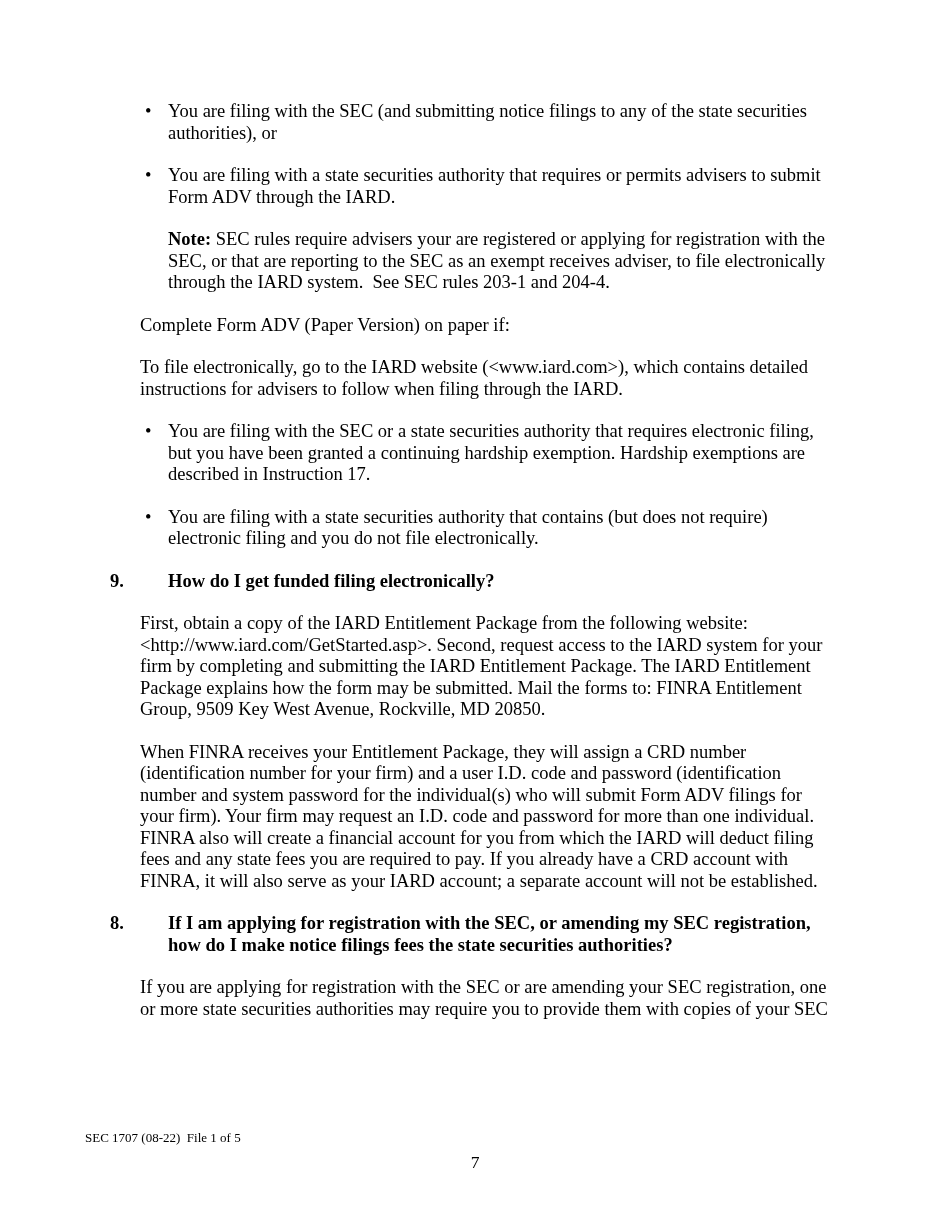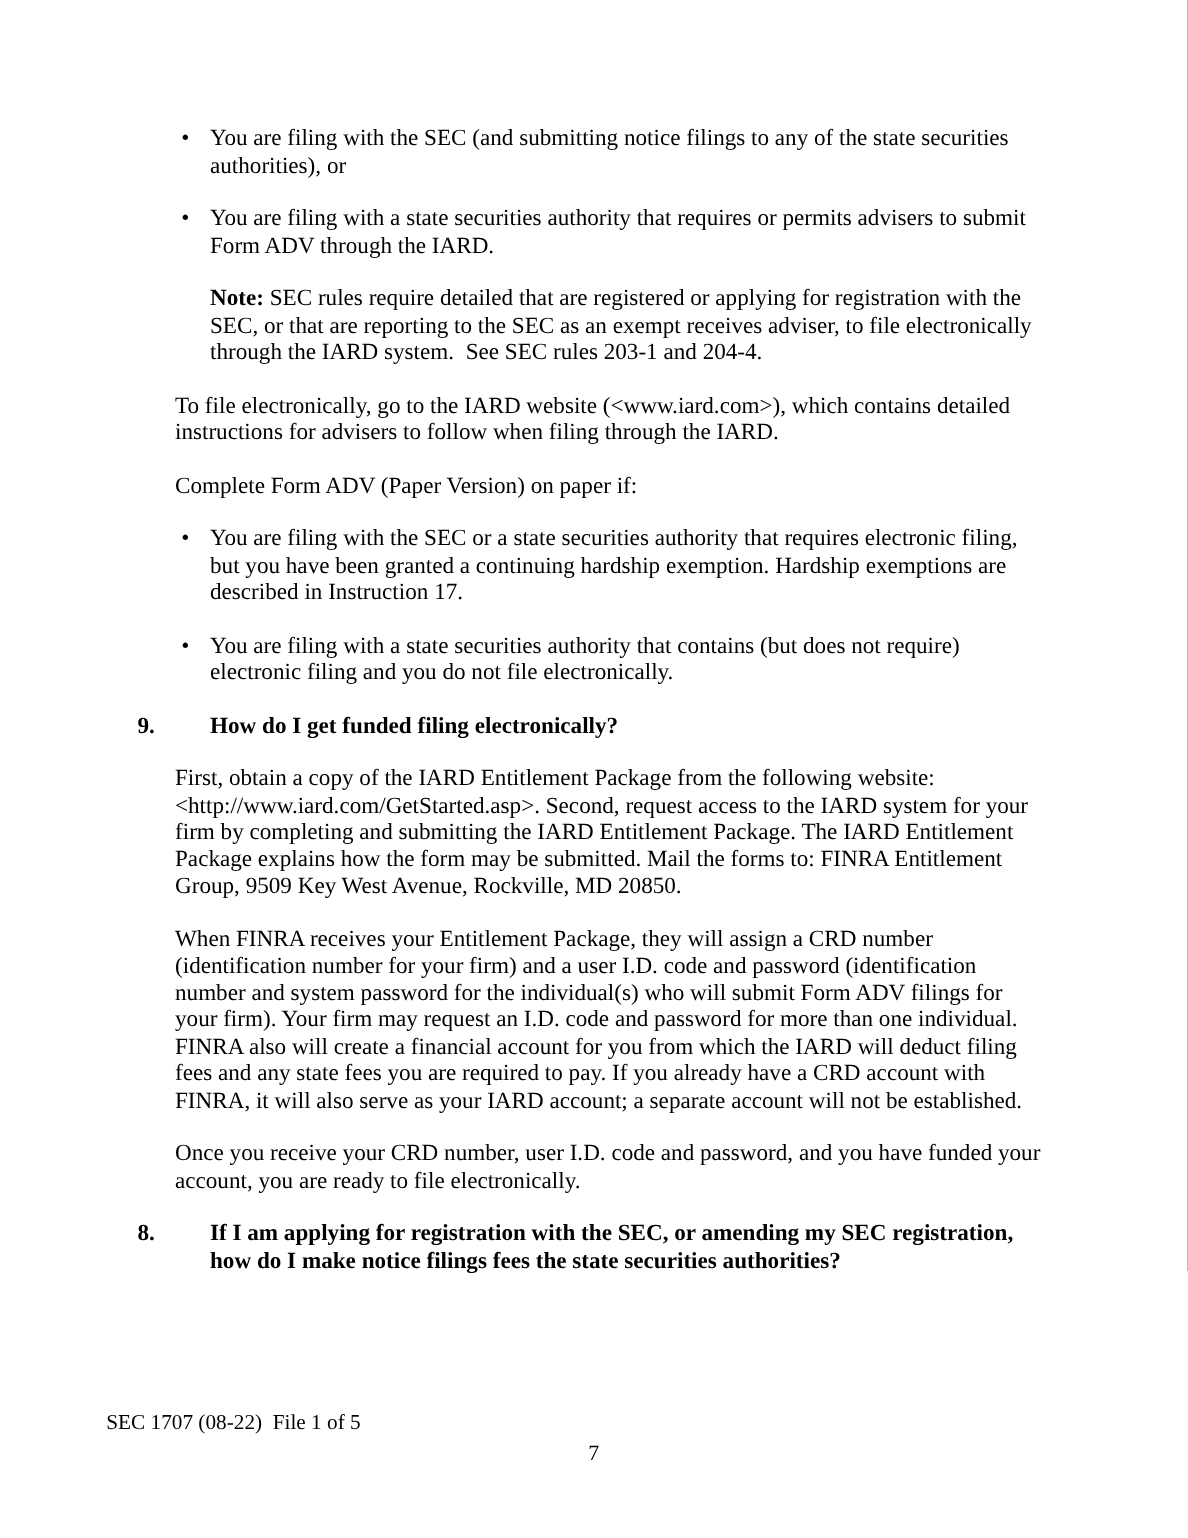--- a/index.html
+++ b/index.html
@@ -28,21 +28,21 @@
   .indented { margin-left: 28px; }
   .heading { display: flex; font-weight: bold; margin-left: -30px; }
   .heading-num { flex: 0 0 58px; }
   .heading-text { flex: 1 1 auto; }
   .it { }
   .bd { font-weight: bold; }
   .footer-left {
     position: absolute;
     left: 85px;
     top: 1131px;
-    font-size: 17px;
+    font-size: 13px;
     line-height: 14px;
     font-family: "Liberation Serif", "DejaVu Serif", serif;
   }
   .page-number {
     position: absolute;
     left: 0;
     top: 1152px;
     width: 950px;
     text-align: center;
     font-size: 17.5px;
@@ -54,38 +54,38 @@
 <div class="page">
   <main class="content">
       <div class="block bullet">
         <span class="bullet-marker">•</span>
         <span class="bullet-text"><span>You are filing with the SEC (and submitting </span><span class="it">notice filings</span><span> to any of the </span><span class="it">state securities authorities</span><span>), or</span></span>
       </div>
       <div class="block bullet">
         <span class="bullet-marker">•</span>
         <span class="bullet-text"><span>You are filing with a </span><span class="it">state securities authority</span><span> that requires or permits advisers to submit Form ADV through the IARD.</span></span>
       </div>
-      <div class="block indented"><span class="bd">Note:</span><span> SEC rules require detailed that are registered or applying for registration with the SEC, or that are reporting to the SEC as an </span><span class="it">exempt receives adviser</span><span>, to file electronically through the IARD system.&nbsp; See SEC rules 203-1 and 204-4.</span></div>
+      <div class="block indented"><span class="bd">Note:</span><span> SEC rules require advisers your are registered or applying for registration with the SEC, or that are reporting to the SEC as an </span><span class="it">exempt receives adviser</span><span>, to file electronically through the IARD system.&nbsp; See SEC rules 203-1 and 204-4.</span></div>
+      <div class="block"><span>Complete Form ADV (Paper Version) on paper if:</span></div>
       <div class="block"><span>To file electronically, go to the IARD website (&lt;www.iard.com&gt;), which contains detailed instructions for advisers to follow when filing through the IARD.</span></div>
-      <div class="block"><span>Complete Form ADV (Paper Version) on paper if:</span></div>
       <div class="block bullet">
         <span class="bullet-marker">•</span>
         <span class="bullet-text"><span>You are filing with the SEC or a </span><span class="it">state securities authority</span><span> that requires electronic filing, but you have been granted a continuing hardship exemption. Hardship exemptions are described in Instruction 17.</span></span>
       </div>
       <div class="block bullet">
         <span class="bullet-marker">•</span>
         <span class="bullet-text"><span>You are filing with a </span><span class="it">state securities authority</span><span> that contains (but does not require) electronic filing and you do not file electronically.</span></span>
       </div>
       <div class="block heading">
         <span class="heading-num">9.</span>
         <span class="heading-text"><span class="bd">How do I get funded filing electronically?</span></span>
       </div>
       <div class="block"><span>First, obtain a copy of the IARD Entitlement Package from the following website: &lt;http://www.iard.com/GetStarted.asp&gt;. Second, request access to the IARD system for your firm by completing and submitting the IARD Entitlement Package. The IARD Entitlement Package explains how the form may be submitted. Mail the forms to: FINRA Entitlement Group, 9509 Key West Avenue, Rockville, MD 20850.</span></div>
       <div class="block"><span>When FINRA receives your Entitlement Package, they will assign a </span><span class="it">CRD</span><span> number (identification number for your firm) and a user I.D. code and password (identification number and system password for the individual(s) who will submit Form ADV filings for your firm). Your firm may request an I.D. code and password for more than one individual. FINRA also will create a financial account for you from which the IARD will deduct filing fees and any state fees you are required to pay. If you already have a </span><span class="it">CRD</span><span> account with FINRA, it will also serve as your IARD account; a separate account will not be established.</span></div>
-      <div class="block"><span>Once you receive your </span><span class="it">CRD</span><span> number, user I.D. code and password, and you have funded your account, you are ready to file electronically.</span></div>
       <div class="block heading">
         <span class="heading-num">8.</span>
         <span class="heading-text"><span class="bd">If I am applying for registration with the SEC, or amending my SEC registration, how do I make </span><span class="it bd">notice filings</span><span class="bd"> fees the </span><span class="it bd">state securities authorities</span><span class="bd">?</span></span>
       </div>
+      <div class="block"><span>If you are applying for registration with the SEC or are amending your SEC registration, one or more </span><span class="it">state securities authorities</span><span> may require you to provide them with copies of your SEC</span></div>
     </main>
   <div class="footer-left">SEC 1707 (08-22)&nbsp; File 1 of 5</div>
   <div class="page-number">7</div>
 </div>
 
 </body></html>

